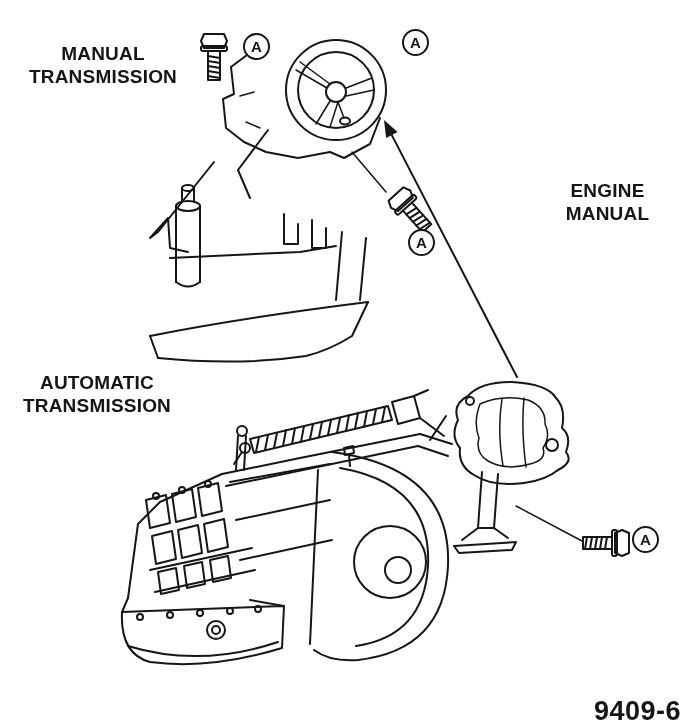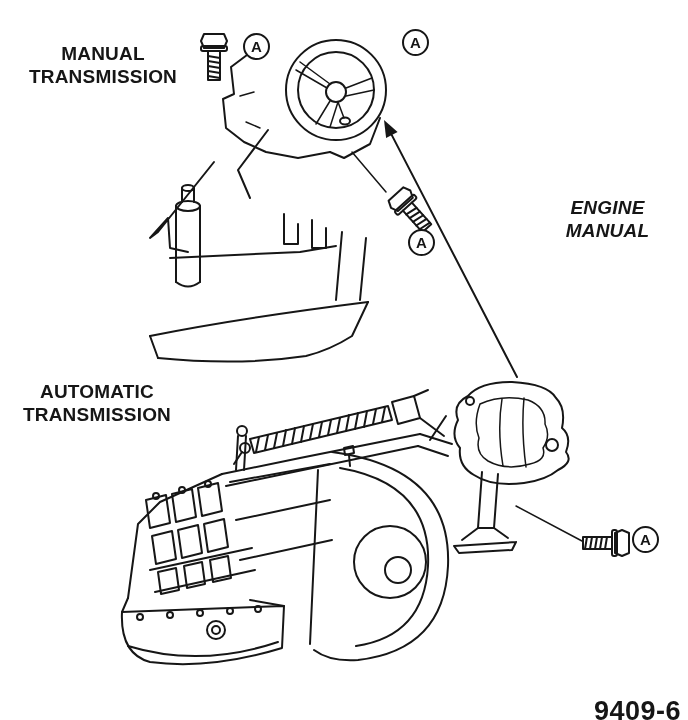--- a/index.html
+++ b/index.html
@@ -16,22 +16,22 @@
   }
   .thin { stroke-width:1.5; }
   .paperfill { fill:#ffffff; }
   .solid { fill:#161616; stroke:none; }
 
   .diagram-label {
     position:absolute; font-weight:700; font-size:19px; line-height:23px;
     text-align:center; letter-spacing:0.2px; white-space:nowrap;
   }
   .label-manual    { left:13px;  top:32px;  width:180px;margin-top:10px; }
-  .label-engine-mount { left:551px; top:196px; width:113px;font-style:italic; }
-  .label-automatic { left:7px;   top:380px; width:180px; }
+  .label-engine-mount { left:551px; top:179px; width:113px; }
+  .label-automatic { left:7px;   top:371px; width:180px; }
 
   .callout {
     position:absolute; width:27px; height:27px;
     border:2.5px solid #161616; border-radius:50%;
     display:flex; align-items:center; justify-content:center;
     font-size:15px; font-weight:700; background:#ffffff;
   }
   .callout-1 { left:243px; top:33px; }
   .callout-2 { left:408px; top:229px; }
   .callout-3 { left:632px; top:526px; }

